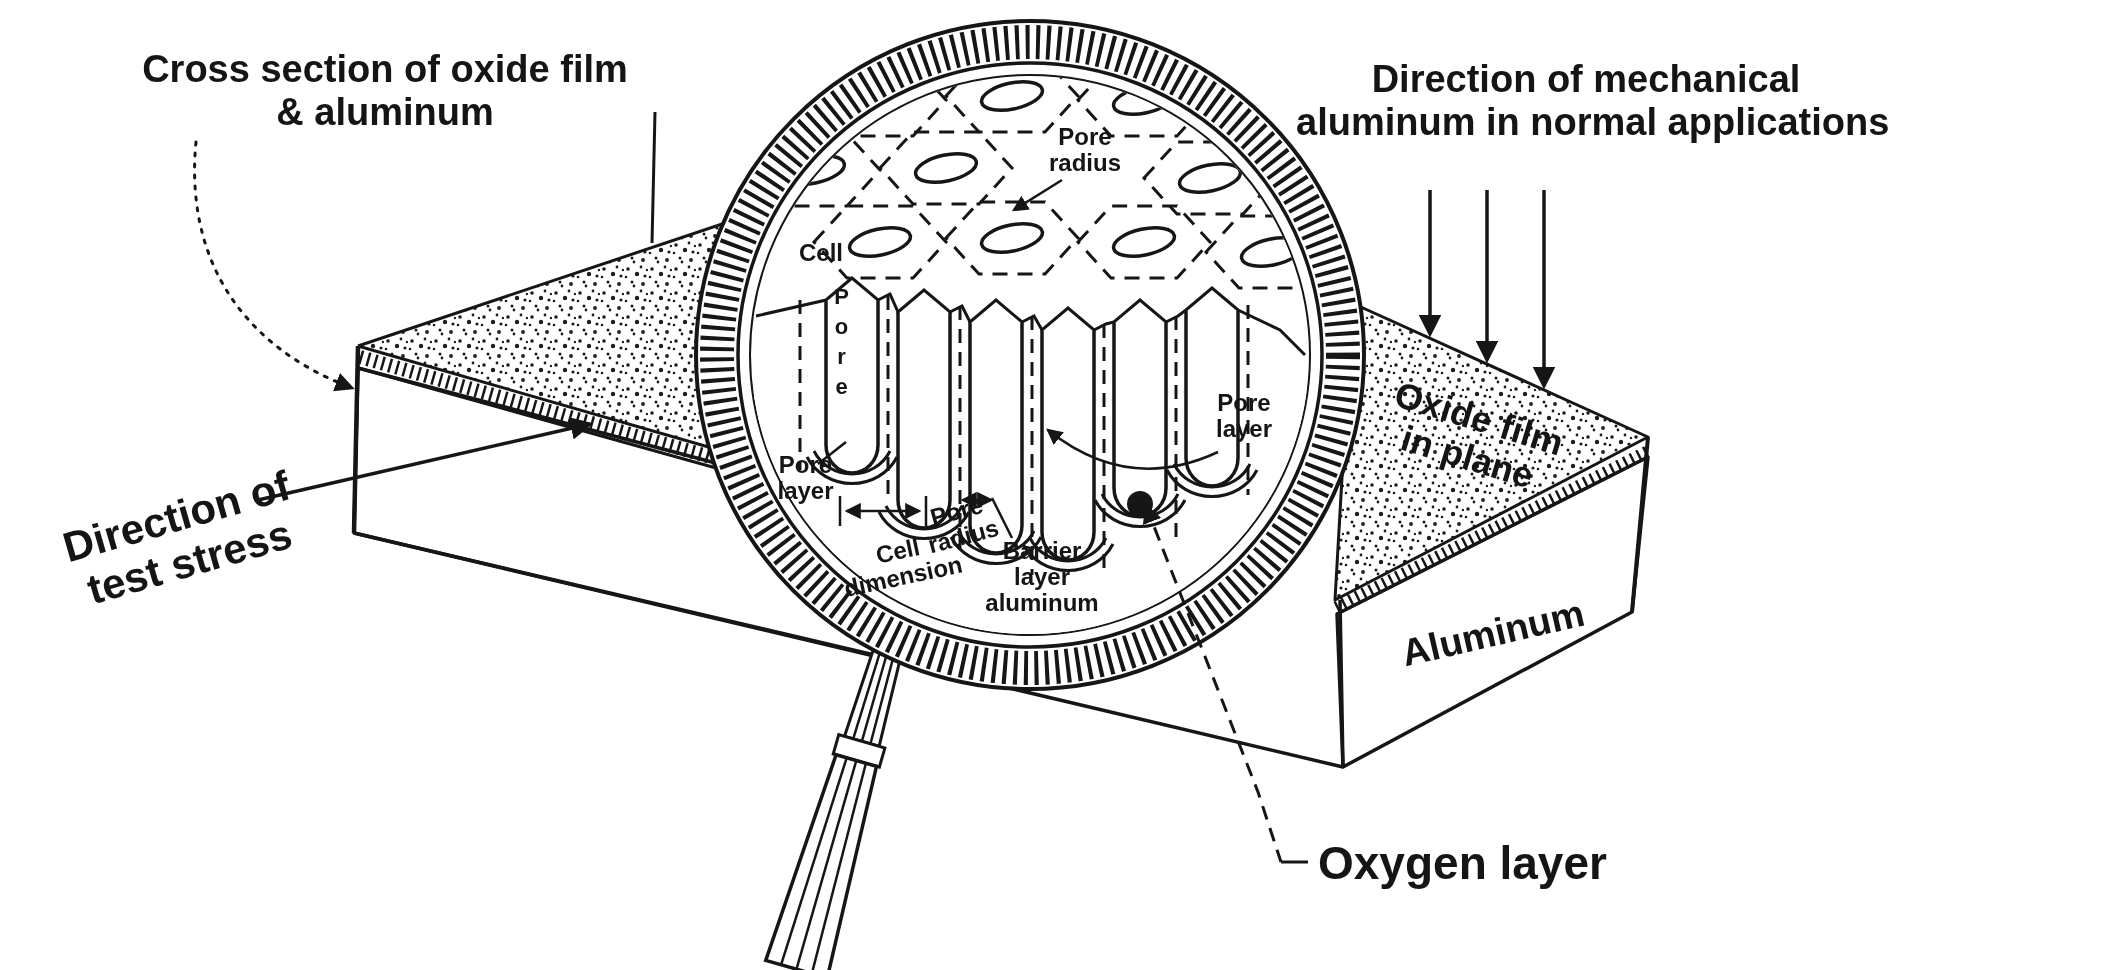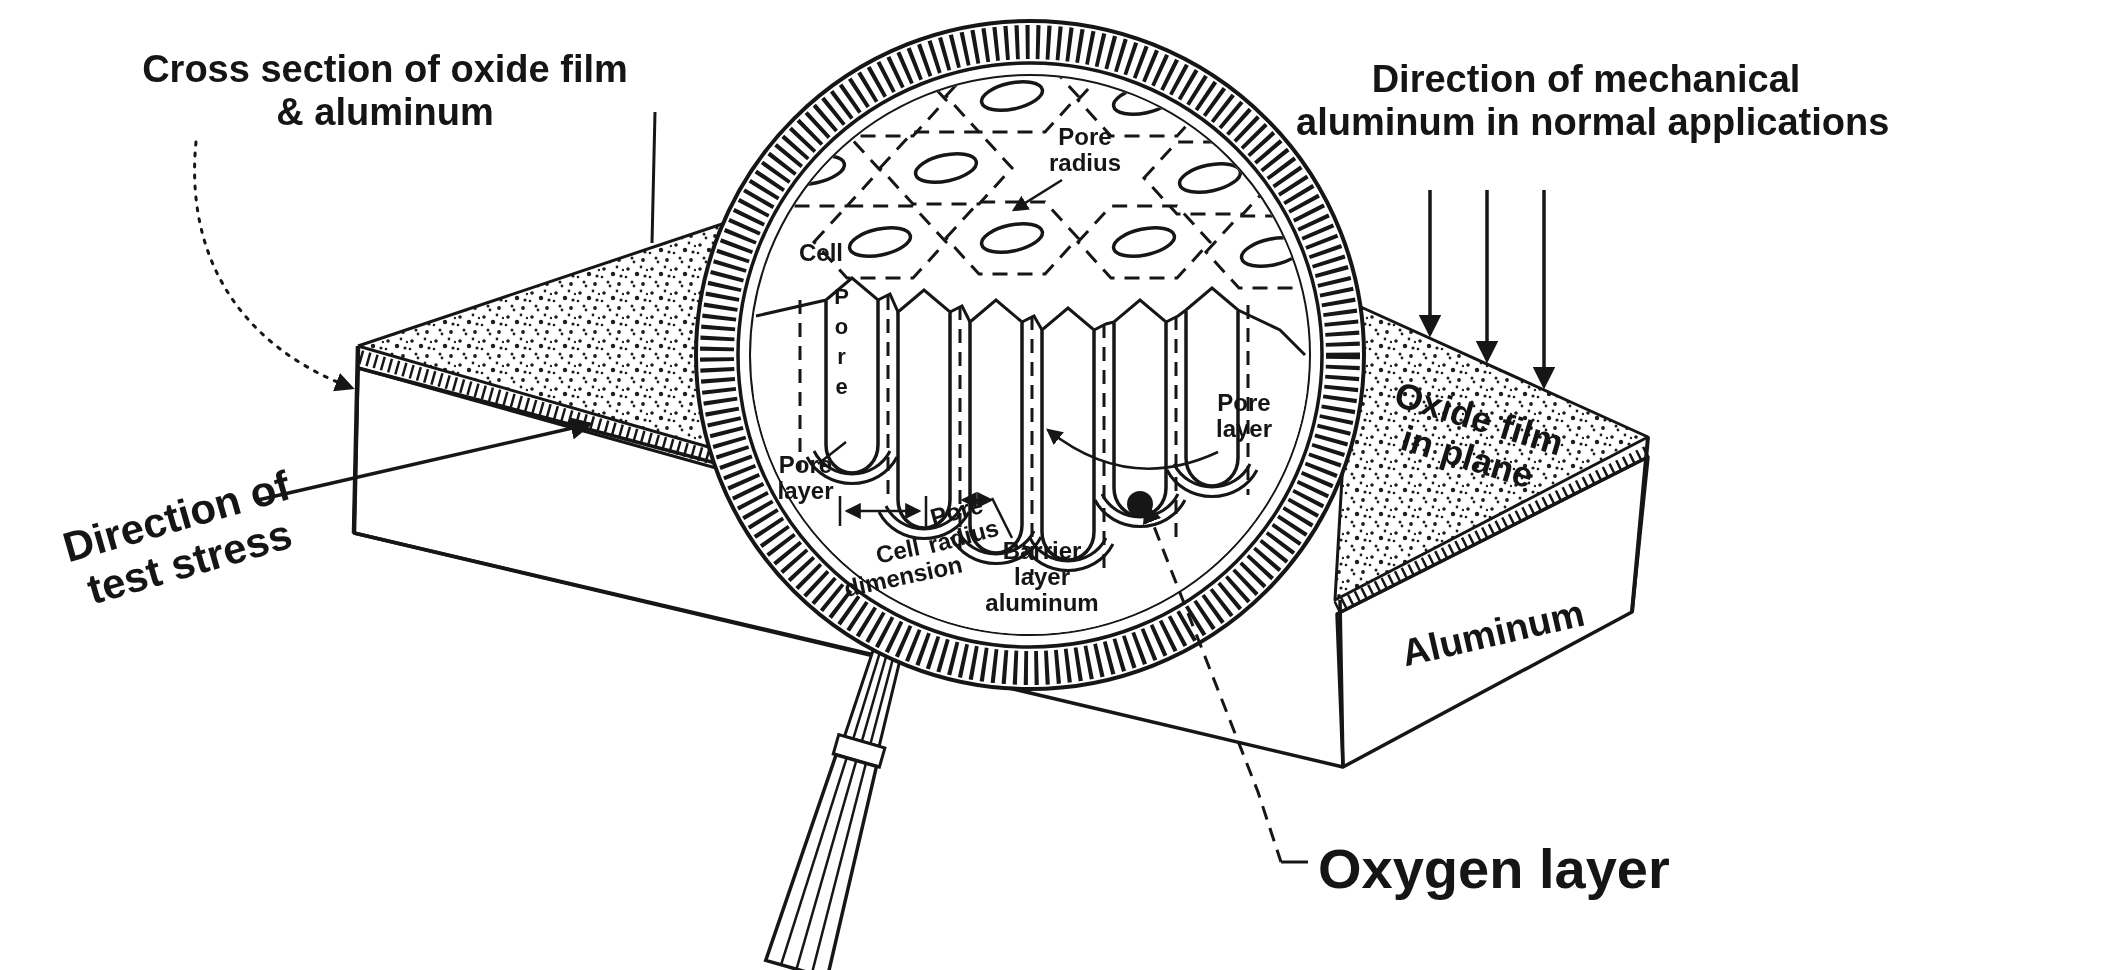--- a/index.html
+++ b/index.html
@@ -7,21 +7,21 @@
          font-family:"Liberation Sans","DejaVu Sans",sans-serif;color:#151515;}
   svg{position:absolute;left:0;top:0;}
   .lbl{position:absolute;font-weight:700;color:#151515;text-align:center;line-height:1.12;white-space:nowrap;}
   .big{font-size:38px;}
   .small{font-size:24px;line-height:1.08;}
   .rot-test{transform:rotate(-16deg);font-size:42px;}
   .rot-oxide{transform:rotate(17deg);font-size:36px;}
   .rot-alum{transform:rotate(-13deg);}
   .rot-celldim{transform:rotate(-12deg);}
   .rot-radius{transform:rotate(-15deg);}
-  .oxy{font-size:56px;text-align:right;}
+  .oxy{font-size:46px;text-align:left;}
   .vert{writing-mode:vertical-rl;text-orientation:upright;font-size:22px;letter-spacing:5px;line-height:1;}
 </style>
 </head>
 <body>
 
 <div class="stage">
 
 <svg width="2101" height="970" viewBox="0 0 2101 970">
   <defs>
     <pattern id="stip" width="24" height="24" patternUnits="userSpaceOnUse">

